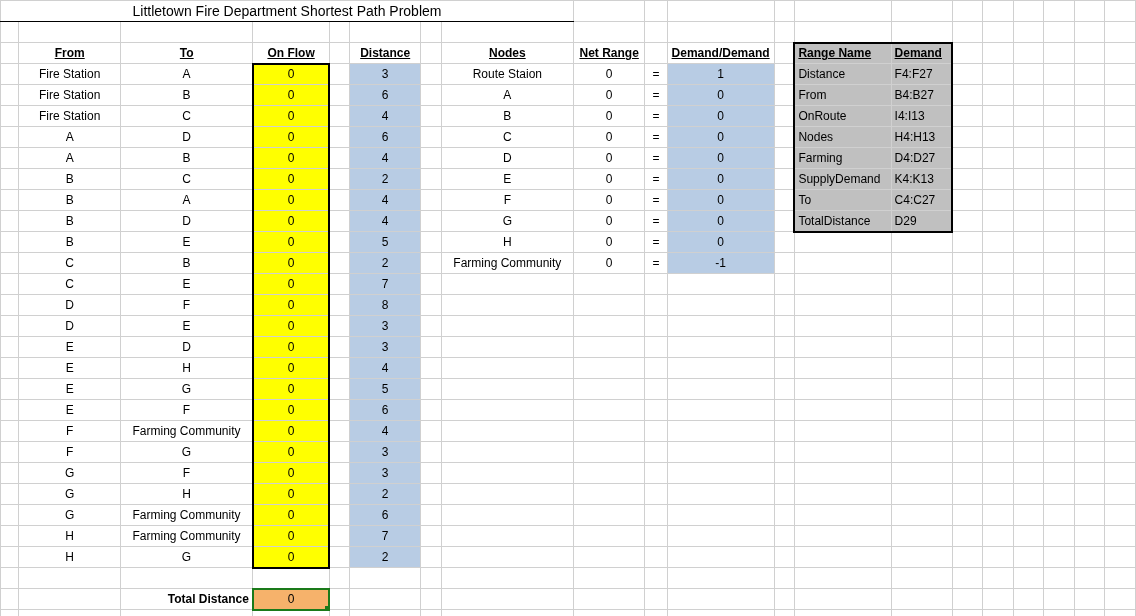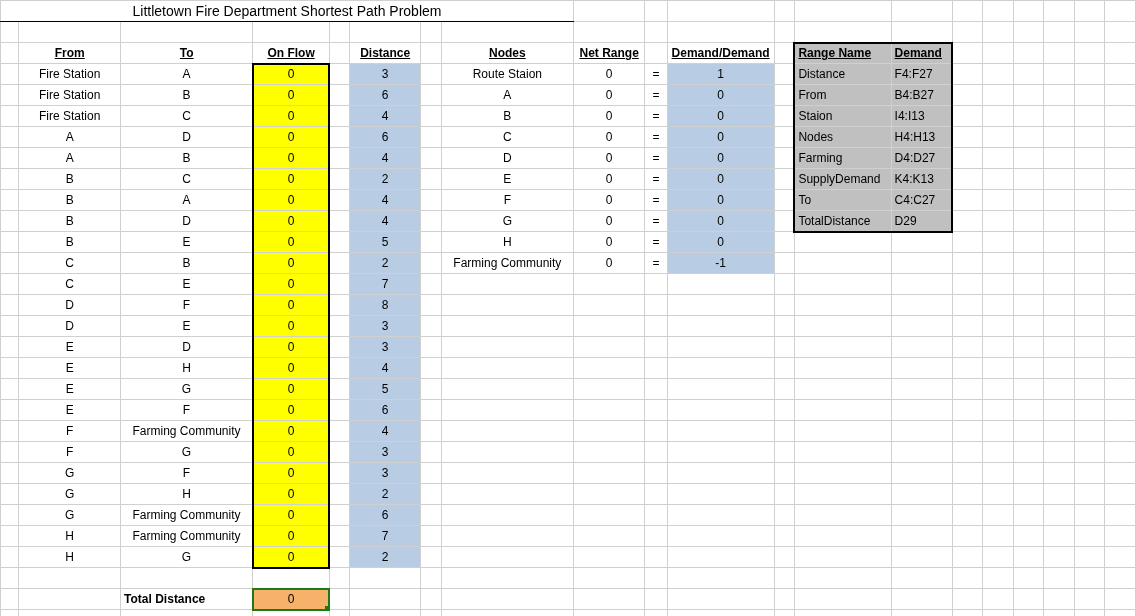--- a/index.html
+++ b/index.html
@@ -200,21 +200,21 @@
           <td>C</td>
           <td class="yellow thick-left thick-right">0</td>
           <td></td>
           <td class="blue">4</td>
           <td></td>
           <td>B</td>
           <td>0</td>
           <td>=</td>
           <td class="blue">0</td>
           <td></td>
-          <td class="gray left thick-left">Staion</td>
+          <td class="gray left thick-left">OnRoute</td>
           <td class="gray left thick-right">I4:I13</td>
           <td></td>
           <td></td>
           <td></td>
           <td></td>
           <td></td>
           <td></td>
         </tr>
         <tr>
           <td></td>
@@ -696,21 +696,21 @@
           <td></td>
           <td></td>
           <td></td>
           <td></td>
           <td></td>
           <td></td>
         </tr>
         <tr>
           <td></td>
           <td></td>
-          <td class="bold" style="text-align: left;">Total Distance</td>
+          <td class="bold" style="text-align: right;">Total Distance</td>
           <td class="orange sel-top sel-bottom sel-left sel-right">0<div class="handle"></div></td>
           <td></td>
           <td></td>
           <td></td>
           <td></td>
           <td></td>
           <td></td>
           <td></td>
           <td></td>
           <td></td>

